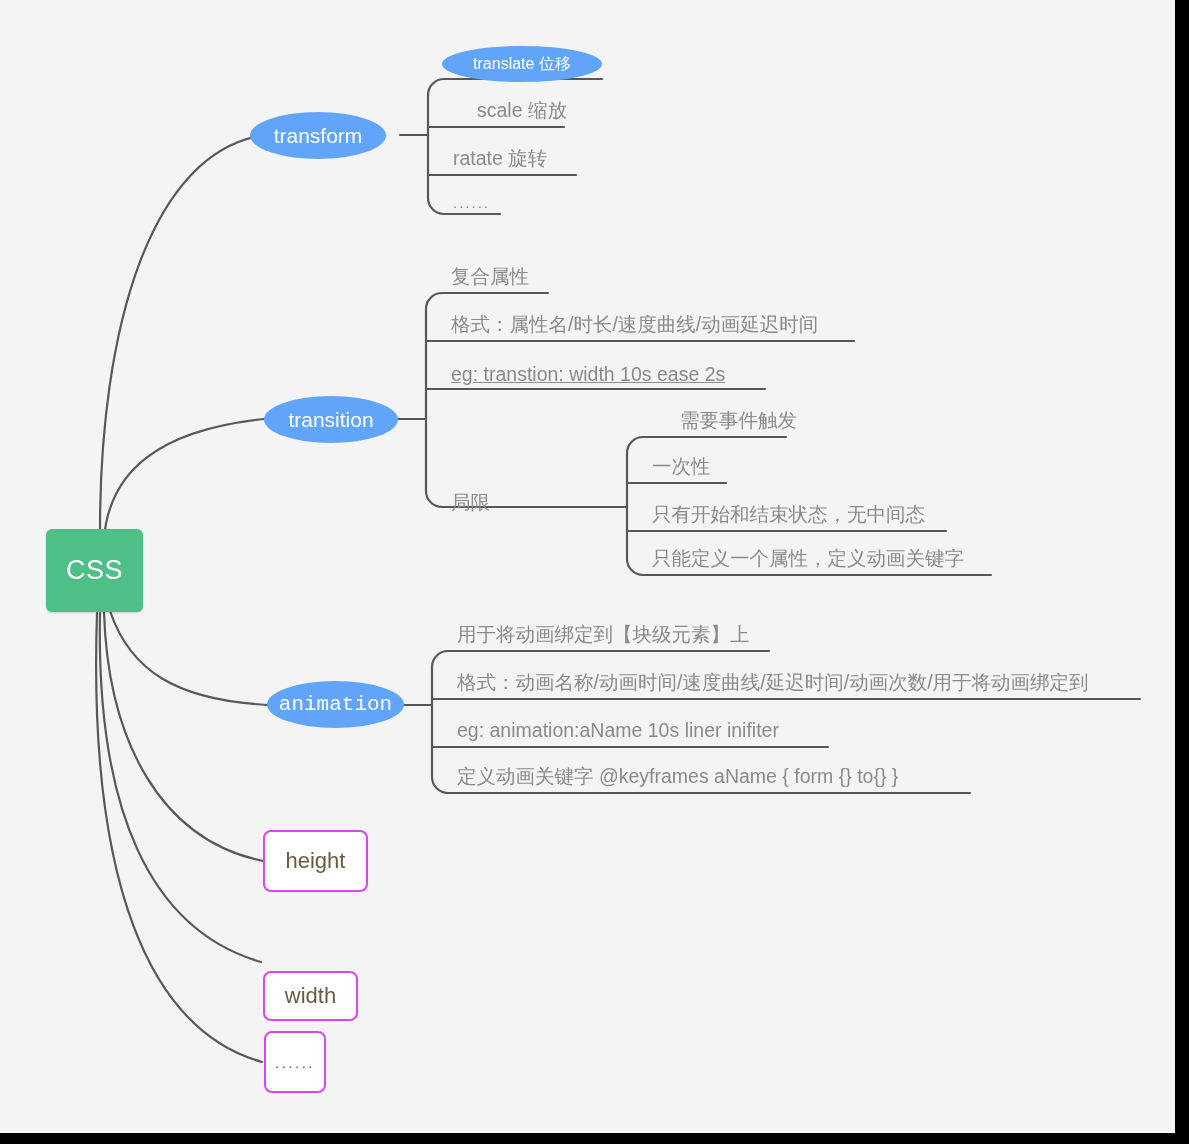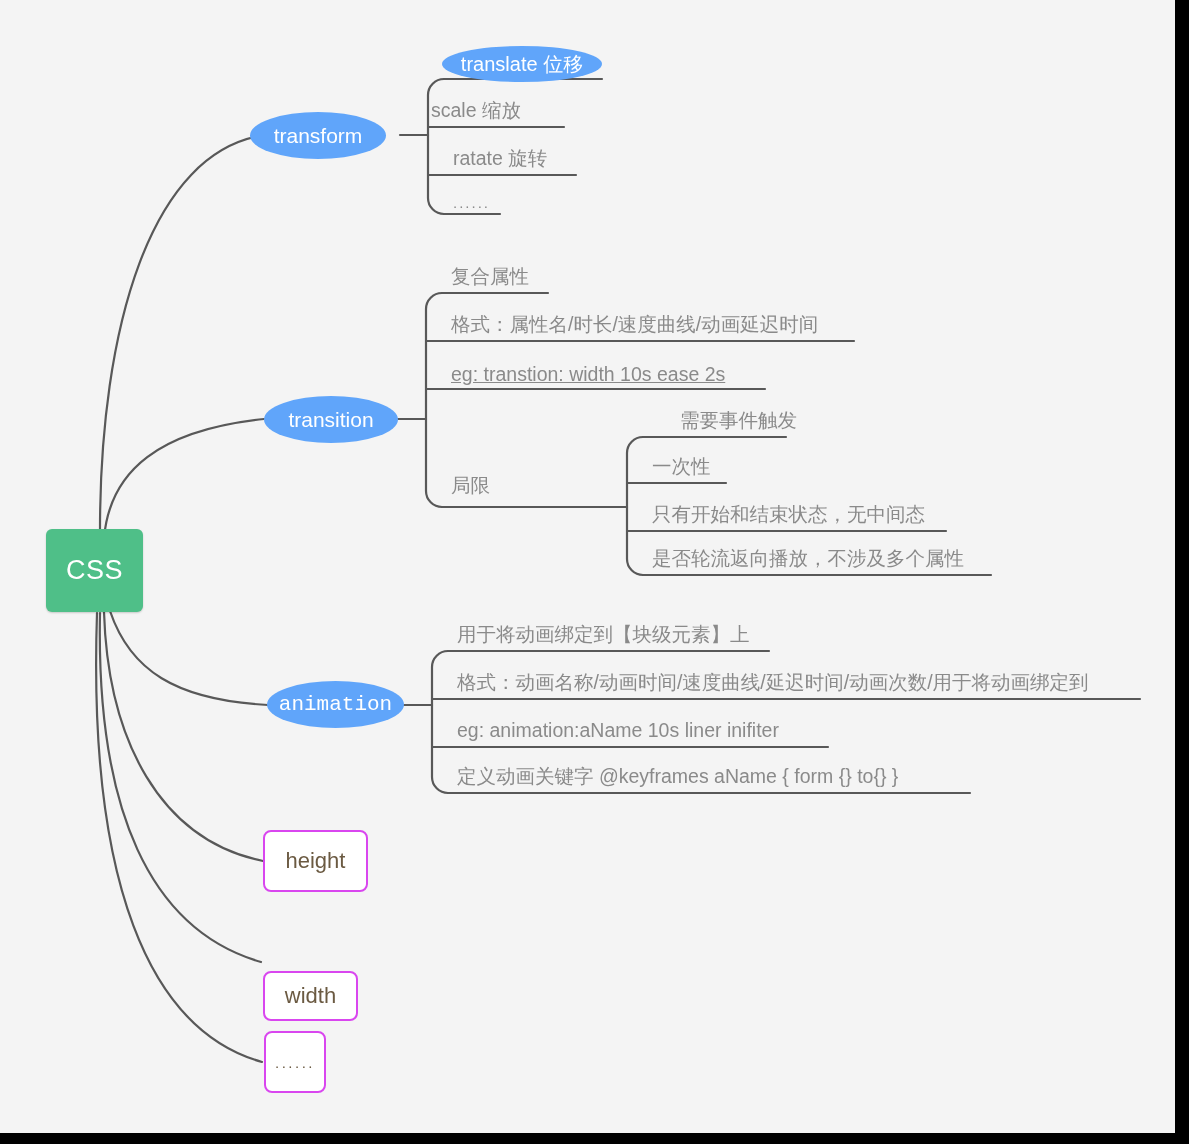--- a/index.html
+++ b/index.html
@@ -43,21 +43,21 @@
   }
 
   .ellipse-node{
     background:#60a5fa;
     color:#ffffff;
     border-radius:50%;
     display:flex;align-items:center;justify-content:center;
     font-size:21px;
     white-space:nowrap;
   }
-  .ellipse-node.small{font-size:20px;}
+  .ellipse-node.small{font-size:16px;}
 
   
   .text-node{
     display:flex;
     align-items:flex-end;
     color:#8a8a8a;
     font-size:19.5px;
     white-space:nowrap;
     padding-left:9px;
     padding-bottom:3px;
@@ -134,21 +134,21 @@
     </div>
 
     <div class="node ellipse-node" style="left:250px;top:112px;width:136px;height:47px;text-align:right;">
       <span>transform</span>
     </div>
 
     <div class="node ellipse-node small" style="left:442px;top:46px;width:160px;height:36px;">
       <span>translate 位移</span>
     </div>
 
-    <div class="node text-node" style="left:422px;top:96px;width:220px;height:31px;">
+    <div class="node text-node" style="left:468px;top:96px;width:220px;height:31px;">
       <span>scale 缩放</span>
     </div>
 
     <div class="node text-node" style="left:444px;top:144px;width:220px;height:31px;">
       <span>ratate 旋转</span>
     </div>
 
     <div class="node text-node dots" style="left:444px;top:186px;width:120px;height:28px;">
       <span>......</span>
     </div>
@@ -162,38 +162,38 @@
     </div>
 
     <div class="node text-node" style="left:442px;top:310px;width:430px;height:31px;">
       <span>格式：属性名/时长/速度曲线/动画延迟时间</span>
     </div>
 
     <div class="node text-node" style="left:442px;top:358px;width:400px;height:31px;text-decoration:underline;">
       <span>eg: transtion: width 10s ease 2s</span>
     </div>
 
-    <div class="node text-node" style="left:442px;top:471px;width:160px;height:31px;font-family:Liberation Serif, serif;">
+    <div class="node text-node" style="left:442px;top:488px;width:160px;height:31px;font-family:Liberation Serif, serif;">
       <span>局限</span>
     </div>
 
     <div class="node text-node" style="left:671px;top:406px;width:260px;height:31px;">
       <span>需要事件触发</span>
     </div>
 
     <div class="node text-node" style="left:643px;top:452px;width:200px;height:31px;">
       <span>一次性</span>
     </div>
 
     <div class="node text-node" style="left:643px;top:500px;width:330px;height:31px;">
       <span>只有开始和结束状态，无中间态</span>
     </div>
 
     <div class="node text-node" style="left:643px;top:544px;width:360px;height:31px;">
-      <span>是否轮流返向播放，不涉及多个属性</span>
+      <span>只能定义一个属性，定义动画关键字</span>
     </div>
 
     <div class="node ellipse-node" style="left:267px;top:681px;width:137px;height:47px;font-family:Liberation Mono, monospace;">
       <span>animation</span>
     </div>
 
     <div class="node text-node" style="left:448px;top:620px;width:340px;height:31px;">
       <span>用于将动画绑定到【块级元素】上</span>
     </div>
 

